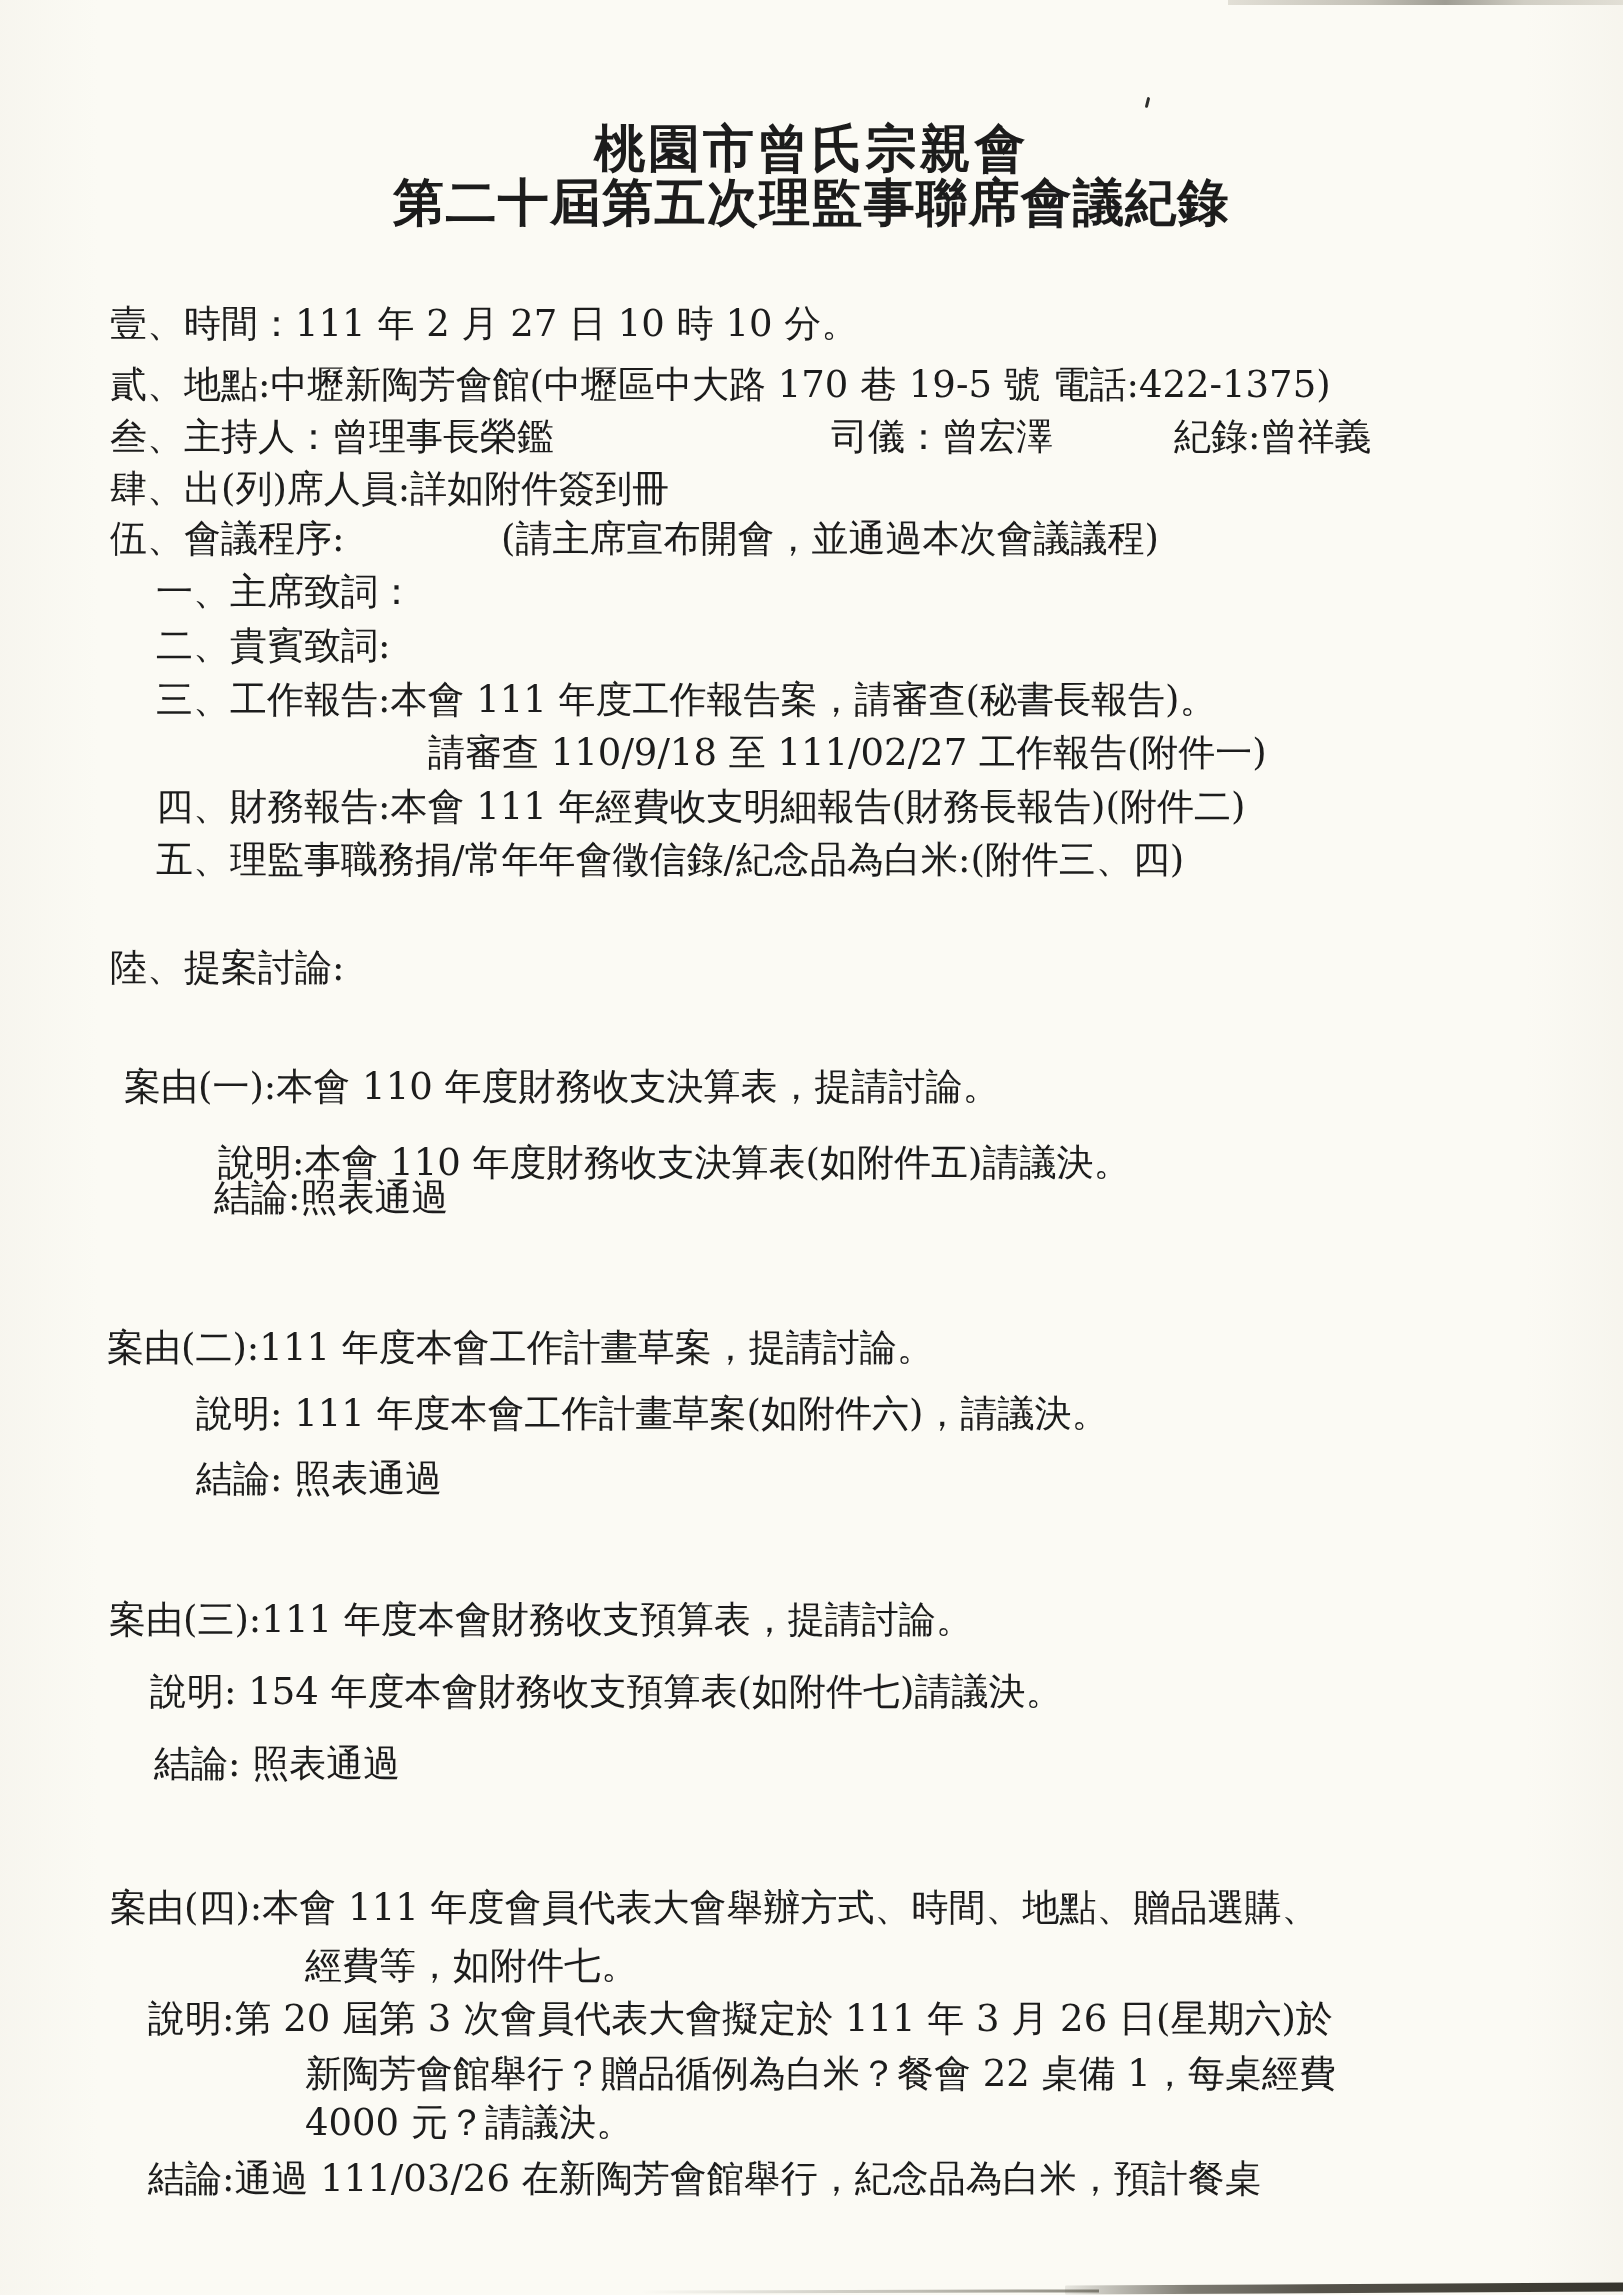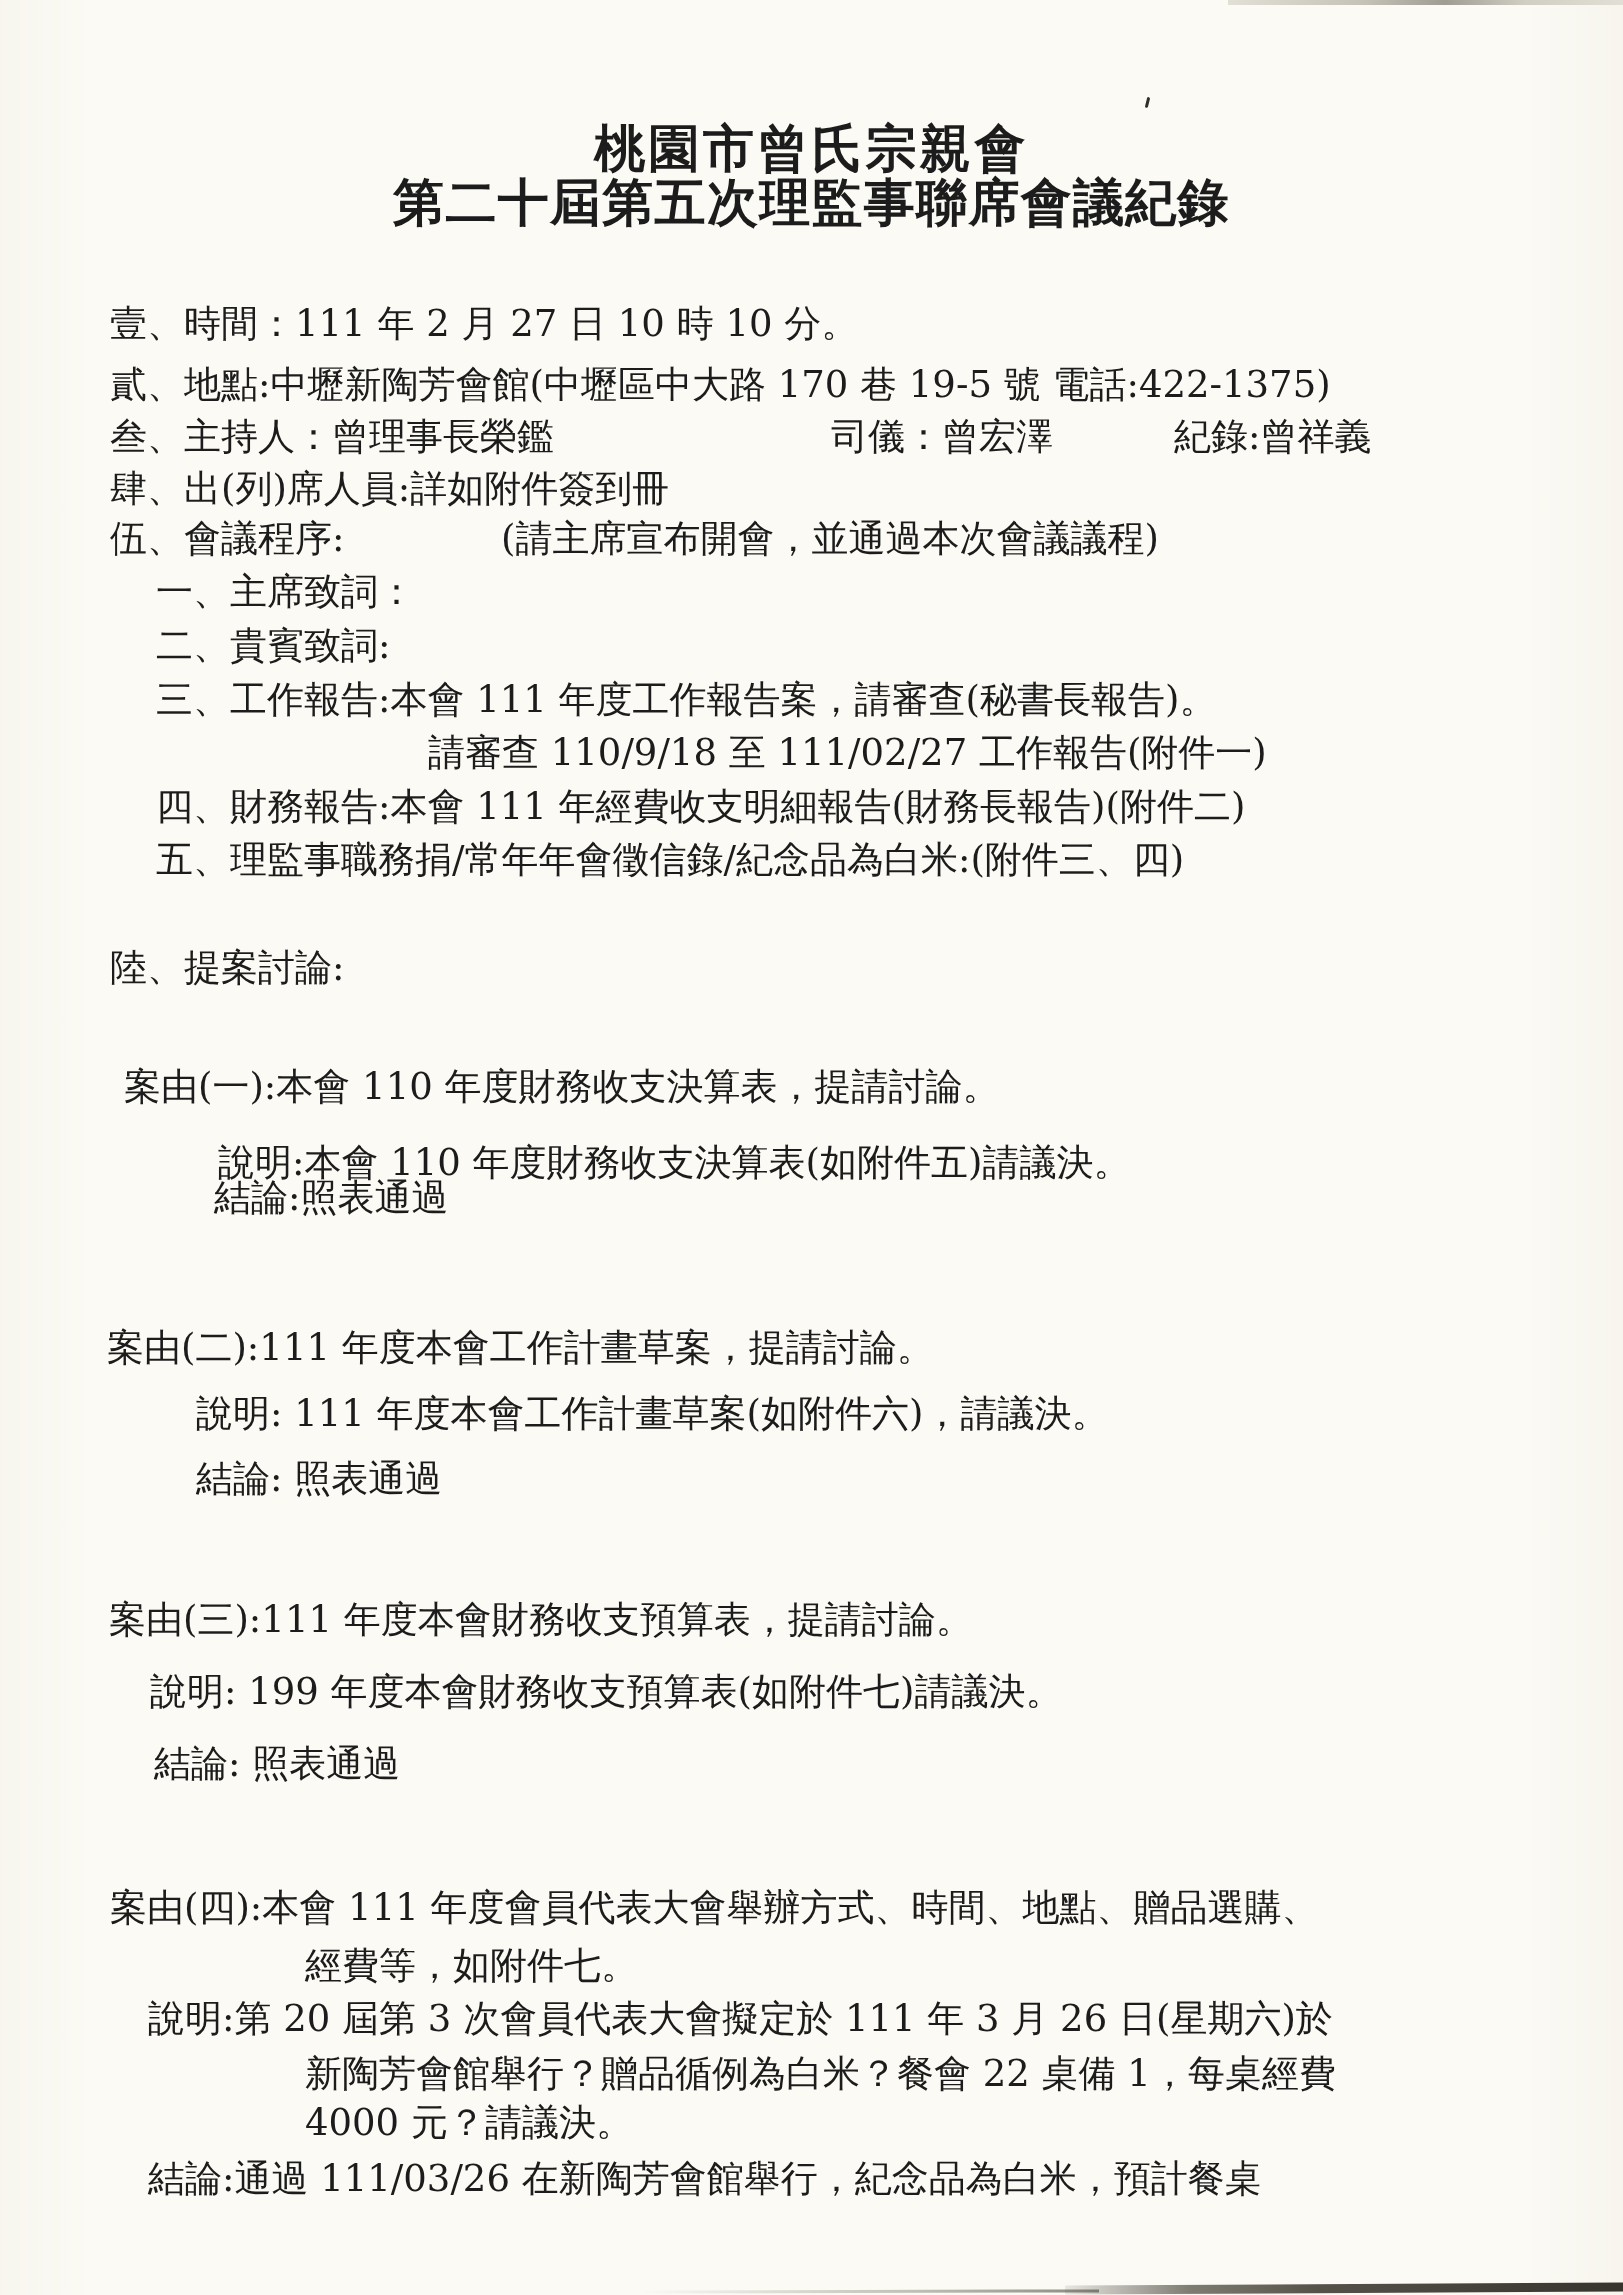--- a/index.html
+++ b/index.html
@@ -133,21 +133,21 @@
 
   <div class="line c1-s">案由(一):本會 110 年度財務收支決算表，提請討論。</div>
   <div class="line c1-e">說明:本會 110 年度財務收支決算表(如附件五)請議決。</div>
   <div class="line c1-c">結論:照表通過</div>
 
   <div class="line c2-s">案由(二):111 年度本會工作計畫草案，提請討論。</div>
   <div class="line c2-e">說明: 111 年度本會工作計畫草案(如附件六)，請議決。</div>
   <div class="line c2-c">結論: 照表通過</div>
 
   <div class="line c3-s">案由(三):111 年度本會財務收支預算表，提請討論。</div>
-  <div class="line c3-e">說明: 199 年度本會財務收支預算表(如附件七)請議決。</div>
+  <div class="line c3-e">說明: 154 年度本會財務收支預算表(如附件七)請議決。</div>
   <div class="line c3-c">結論: 照表通過</div>
 
   <div class="line c4-s0">案由(四):本會 111 年度會員代表大會舉辦方式、時間、地點、贈品選購、</div>
   <div class="line c4-s1">經費等，如附件七。</div>
   <div class="line c4-e0">說明:第 20 屆第 3 次會員代表大會擬定於 111 年 3 月 26 日(星期六)於</div>
   <div class="line c4-e1">新陶芳會館舉行？贈品循例為白米？餐會 22 桌備 1，每桌經費</div>
   <div class="line c4-e2">4000 元？請議決。</div>
   <div class="line c4-c0">結論:通過 111/03/26 在新陶芳會館舉行，紀念品為白米，預計餐桌</div>
 
   <div class="bottom-streak-faint"></div>

